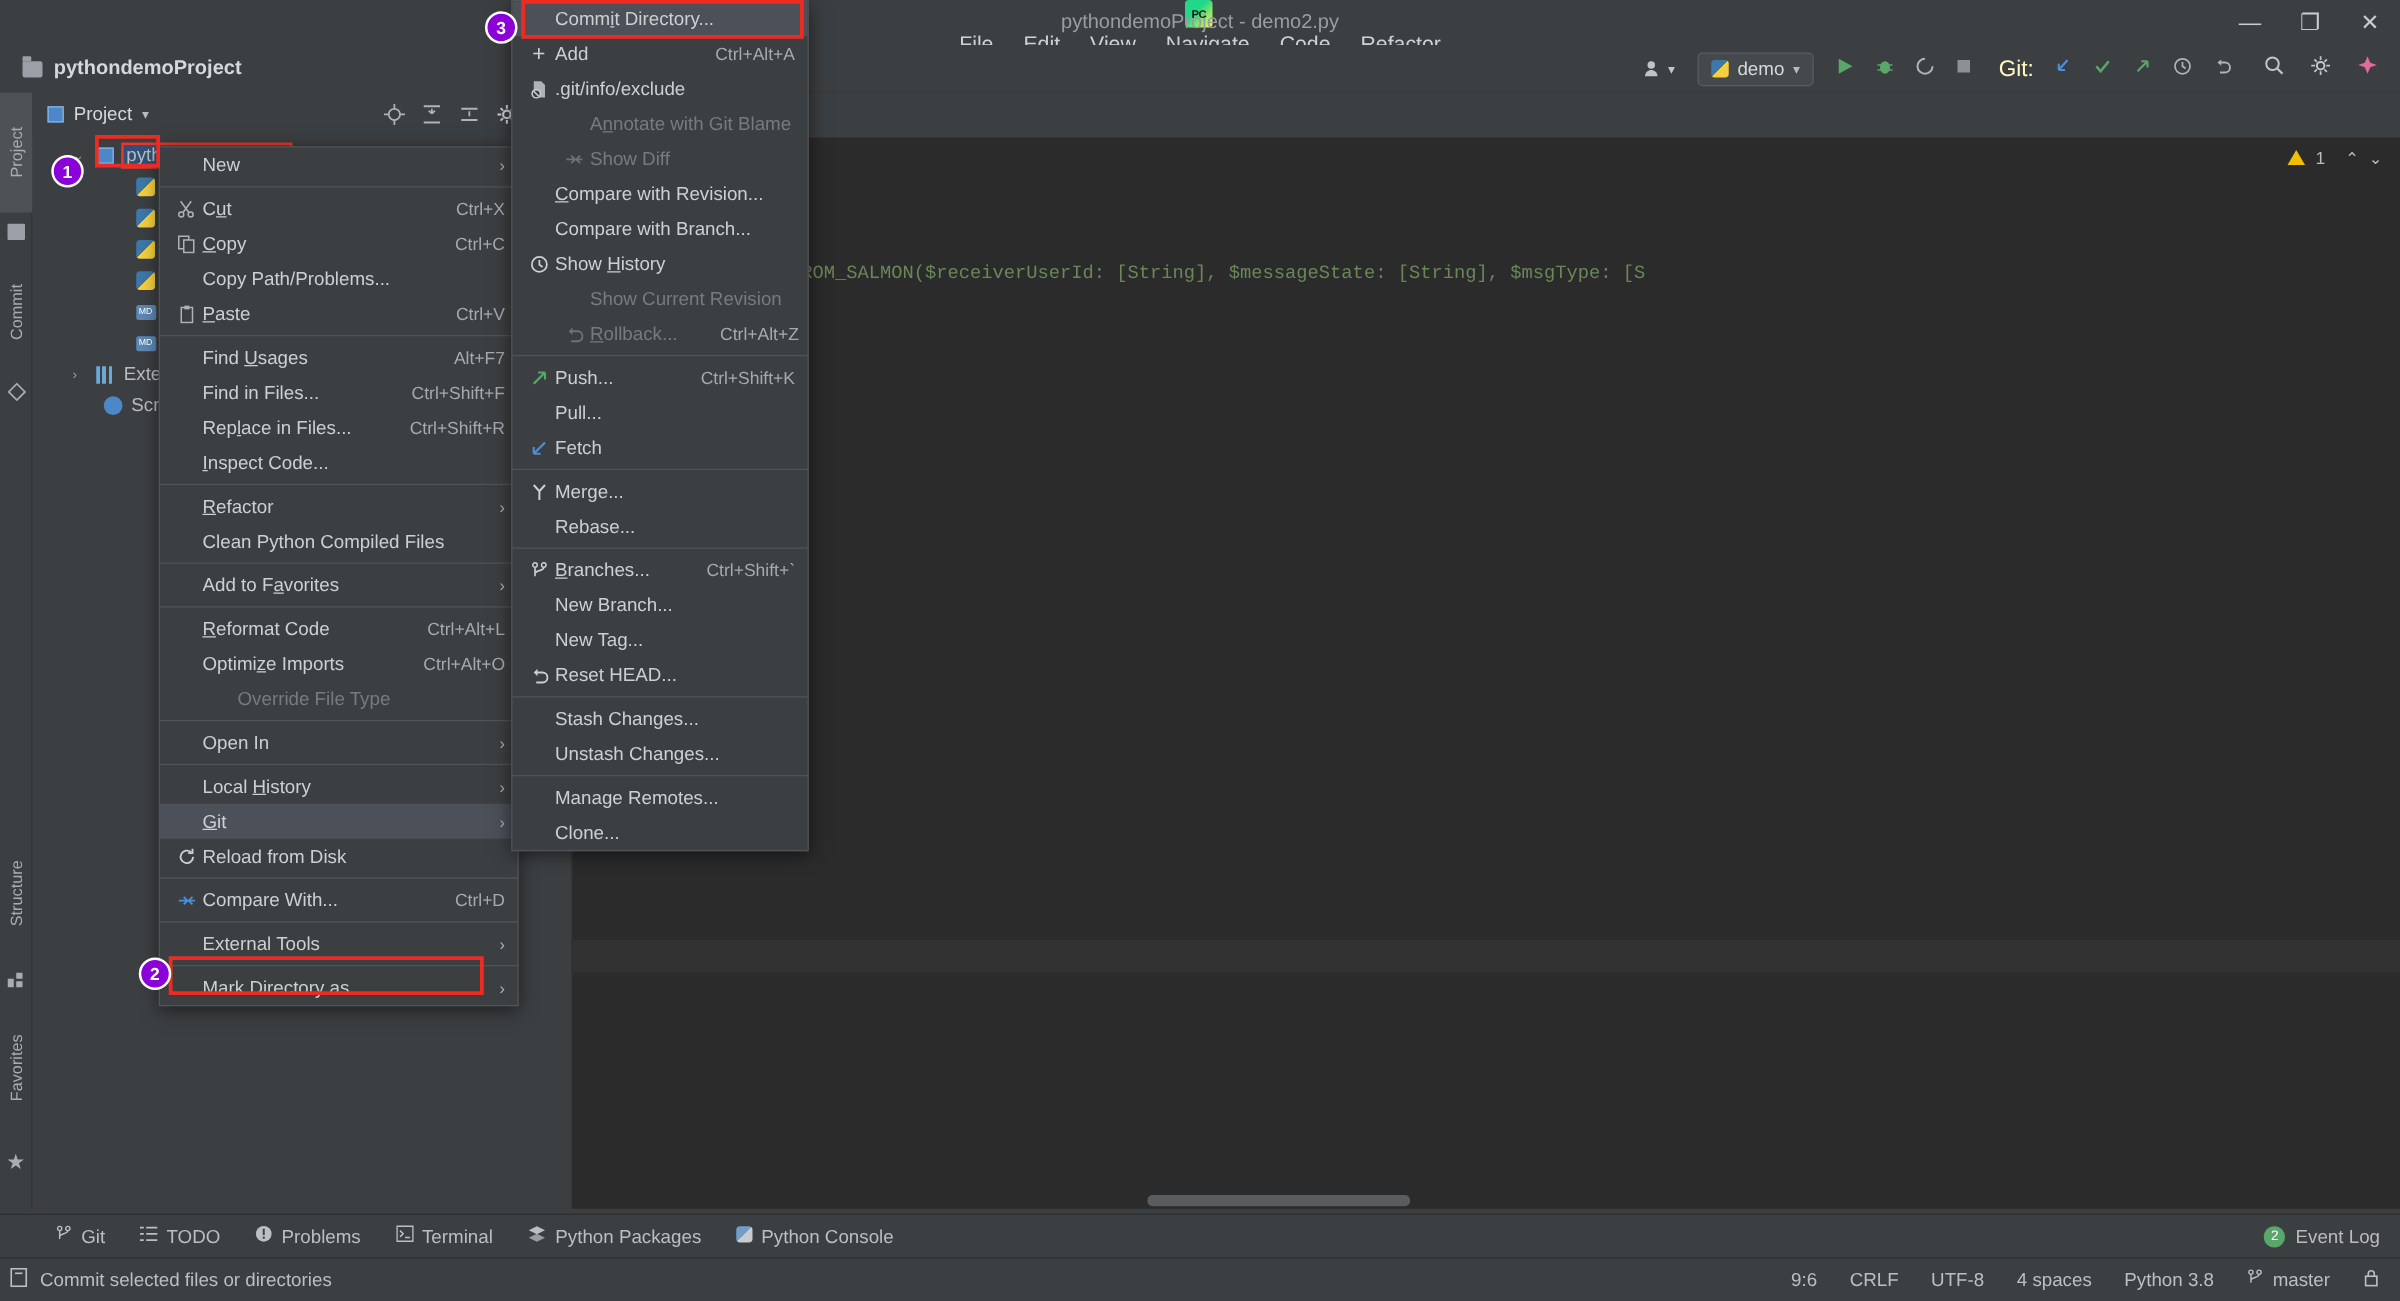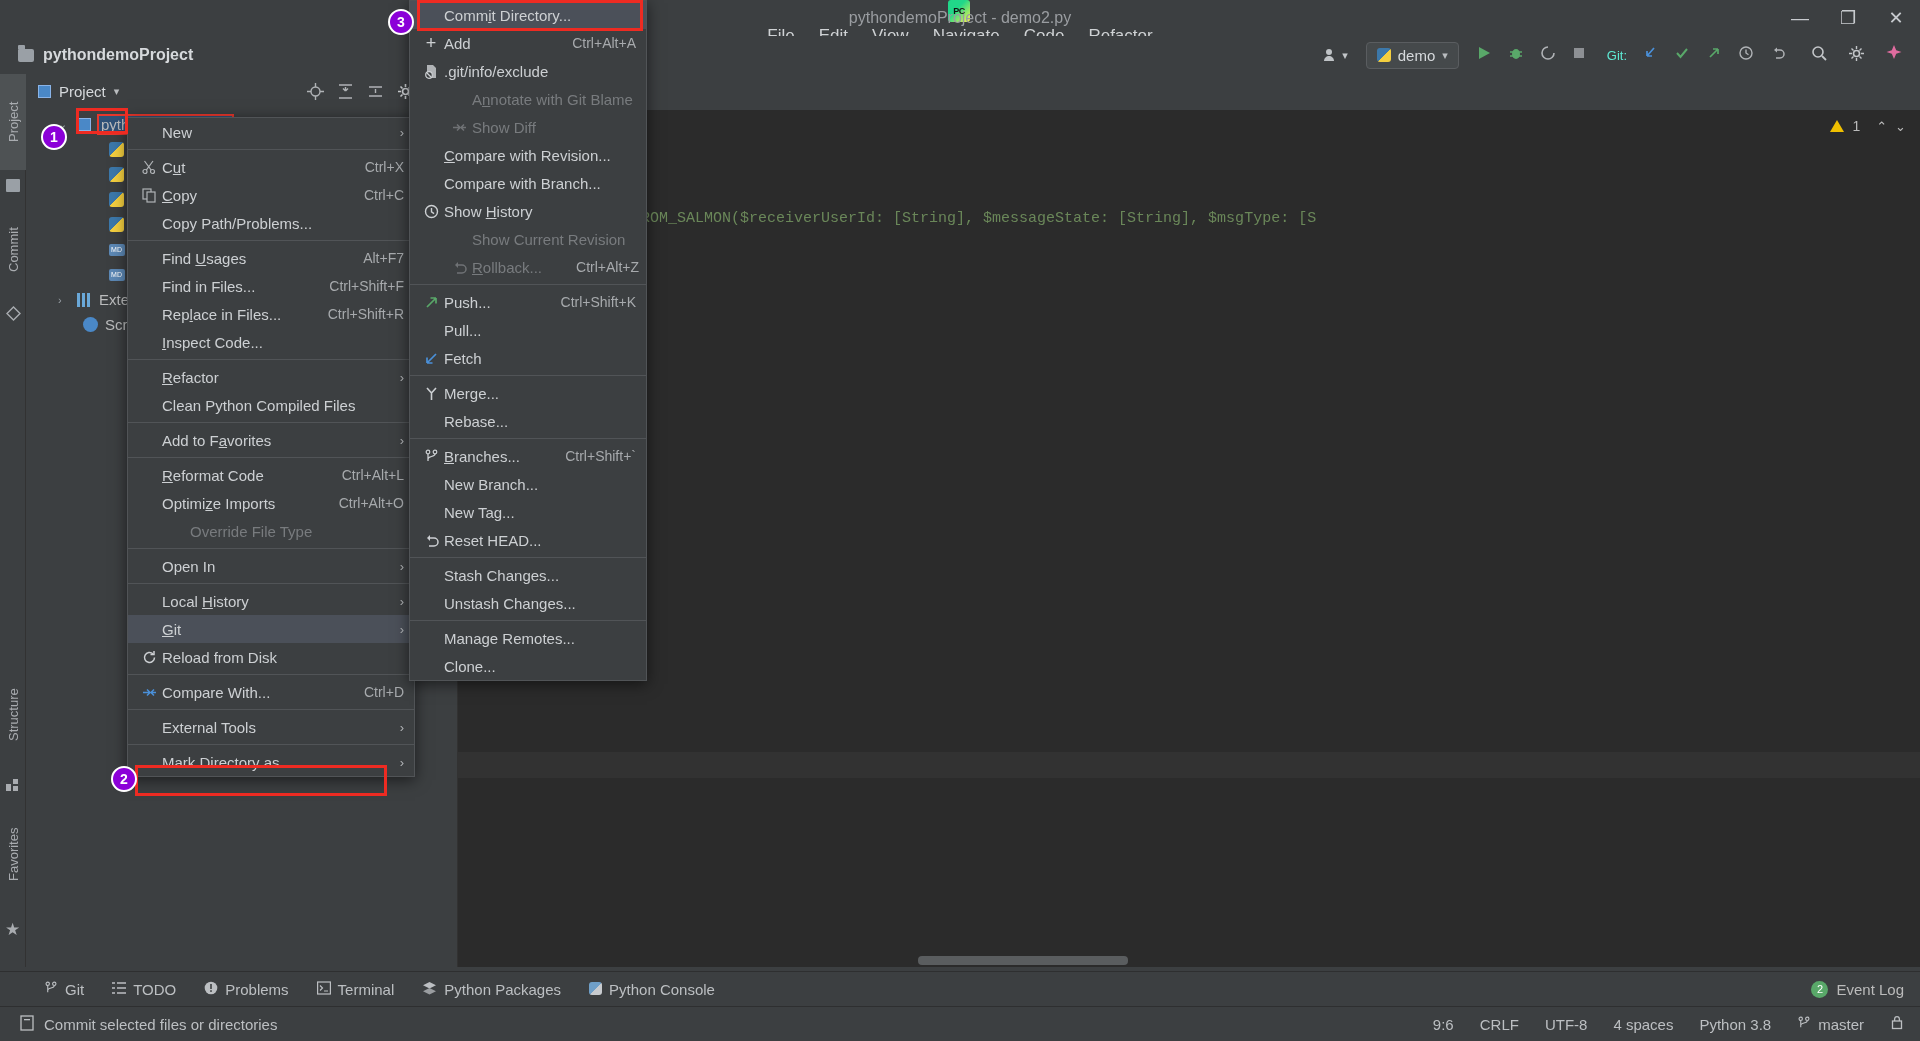--- a/index.html
+++ b/index.html
@@ -161,21 +161,21 @@
     width: 17px; height: 17px; border-radius: 50%; background: #3d87d8;
     color: #fff; font-size: 11px; display: flex; align-items: center; justify-content: center;
   }
 
   
   .statusbar {
     position: absolute; left: 0; bottom: 0; width: 1920px; height: 35px;
     background: #3c3f41; border-top: 1px solid #2e2f30;
     display: flex; align-items: center; font-size: 15px; color: #bcbfc2;
   }
-  .sb-left { display: flex; align-items: center; gap: 9px; padding-left: 20px; }
+  .sb-left { display: flex; align-items: center; gap: 9px; padding-left: 8px; }
   .sb-right { margin-left: auto; display: flex; align-items: center; gap: 26px; padding-right: 16px; }
 
   
   .menu {
     position: absolute; background: #3c3f41; border: 1px solid #515457;
     box-shadow: 0 3px 14px rgba(0,0,0,.55); padding: 0; z-index: 50;
   }
   .mrow {
     display: flex; align-items: center; height: 28px;
     padding: 0 10px 0 8px; font-size: 15px; color: #cdd0d3; white-space: nowrap;
@@ -259,21 +259,21 @@
     <div style="padding:0 7px;">
       <svg width="16" height="16" viewBox="0 0 16 16">
           <path d="M8 2a6 6 0 1 0 6 6" stroke="#b0b3b6" stroke-width="1.6" fill="none"></path>
         </svg>
     </div>
     <div style="padding:0 7px;">
       <svg width="14" height="14" viewBox="0 0 14 14">
           <rect x="2" y="2" width="10" height="10" fill="#8d9094"></rect>
         </svg>
     </div>
-    <div style="padding:0 6px 0 12px;font-size:13px;color:#5eead4;">Git:</div>
+    <div style="padding:0 6px 0 12px;font-size:18px;color:#fef9c3;">Git:</div>
     <div style="padding:0 7px;">
       <svg width="16" height="16" viewBox="0 0 16 16">
           <path d="M12 3L5 11M5 11V6M5 11h5" stroke="#4a90d9" stroke-width="1.7" fill="none"></path>
         </svg>
     </div>
     <div style="padding:0 7px;">
       <svg width="16" height="16" viewBox="0 0 16 16">
           <path d="M3 8l3.5 4L13 4" stroke="#59a869" stroke-width="2" fill="none"></path>
         </svg>
     </div>
@@ -488,20 +488,30 @@
       </span>
       <span class="mlabel"><u>C</u>opy</span>
       <span class="mkey">Ctrl+C</span>
     </div>
 
     <div class="mrow">
       <span class="mico"></span>
       <span class="mlabel">Copy Path/Problems...</span>
     </div>
 
+    <div class="mrow">
+      <span class="mico">
+        <svg width="15" height="15" viewBox="0 0 15 15">
+            <rect x="3" y="2" width="9" height="12" stroke="#b0b3b6" stroke-width="1.2" fill="none"></rect>
+            <rect x="5.5" y="0.5" width="4" height="3" fill="#b0b3b6"></rect>
+          </svg>
+      </span>
+      <span class="mlabel"><u>P</u>aste</span>
+      <span class="mkey">Ctrl+V</span>
+    </div>
     <div class="msep"></div>
 
     <div class="mrow">
       <span class="mico"></span>
       <span class="mlabel">Find <u>U</u>sages</span>
       <span class="mkey">Alt+F7</span>
     </div>
 
     <div class="mrow">
       <span class="mico"></span>

